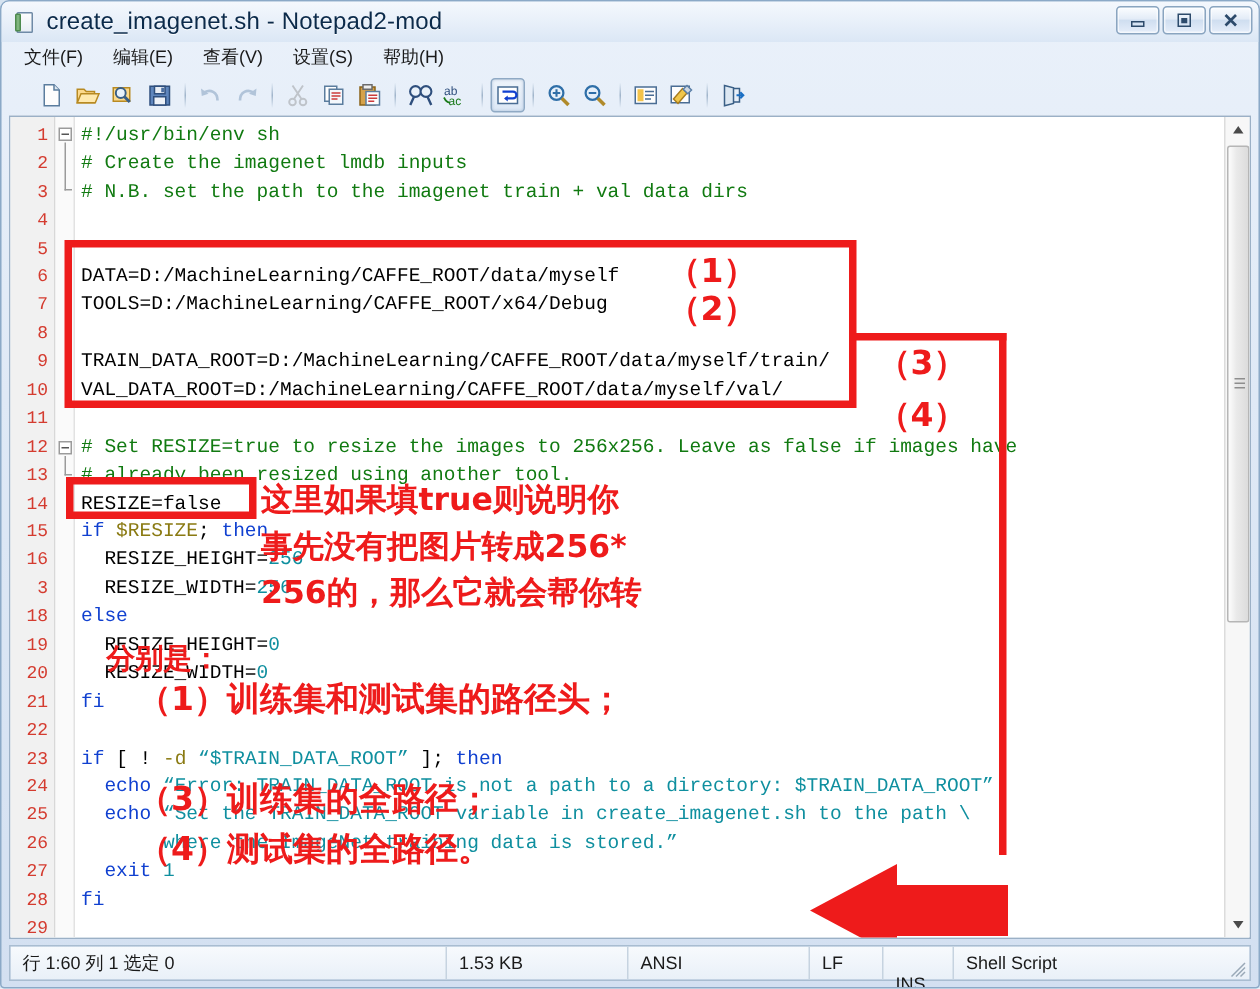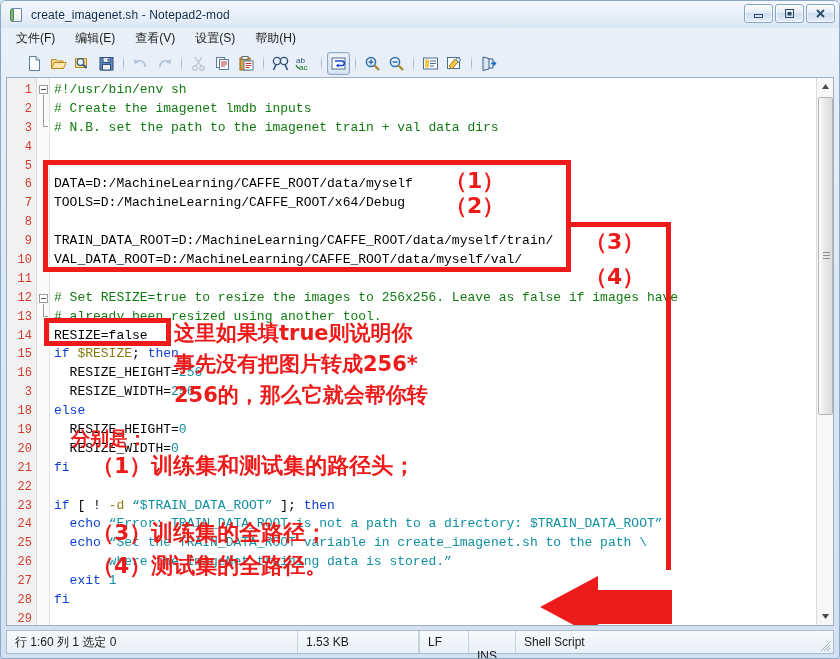--- a/index.html
+++ b/index.html
@@ -33,21 +33,21 @@
   .title-icon .sheet{
     position:absolute; left:2px; top:1px; width:11px; height:14px;
     background: linear-gradient(180deg,#fdfdfd,#e8eef4);
     border:1px solid #6f8aa6; border-radius:1px;
   }
   .title-icon .bar{
     position:absolute; left:1px; top:2px; width:4px; height:12px;
     background:#7fb57f; border:1px solid #4d8a4d; border-radius:1px;
   }
   .title-text {
-    font-size: 12px; color:#0b2a4a; letter-spacing:.1px;
+    font-size: 16px; color:#0b2a4a; letter-spacing:.1px;
     text-shadow: 0 1px 0 rgba(255,255,255,.85);
     white-space:nowrap;
   }
   .winbtns { position:absolute; right:4px; top:3px; display:flex; gap:2px; }
   .winbtn {
     width:29px; height:19px;
     border:1px solid #8aa5c0; border-radius:3px;
     background: linear-gradient(180deg,#fbfdff 0%,#e3ecf7 45%,#cfdef0 50%,#e6eefa 100%);
     display:flex; align-items:center; justify-content:center;
     box-shadow: inset 0 0 0 1px rgba(255,255,255,.6);
@@ -451,20 +451,21 @@
         <path d="M132 14 H58 V0 L0 31 L58 62 V48 H132 Z" fill="#ee1b1b"></path>
       </svg>
     </div>
   </div>
 
   <div class="statusbar">
     <div class="sb-cell" style="width:290px;">行 1:60  列 1  选定 0</div>
     <div class="sb-div"></div>
     <div class="sb-cell" style="width:120px;">1.53 KB</div>
     <div class="sb-div"></div>
+    <div class="sb-cell" style="width:120px;">ANSI</div>
     <div class="sb-div"></div>
     <div class="sb-cell" style="width:48px;">LF</div>
     <div class="sb-div"></div>
     <div class="sb-cell" style="width:46px;margin-top:28px;">INS</div>
     <div class="sb-div"></div>
     <div class="sb-cell">Shell Script</div>
     <svg class="sb-grip2" viewBox="0 0 12 12">
       <path d="M11 5 L5 11 M11 8 L8 11 M11 2 L2 11" stroke="#9aa9b8" stroke-width="1"></path>
     </svg>
   </div>

